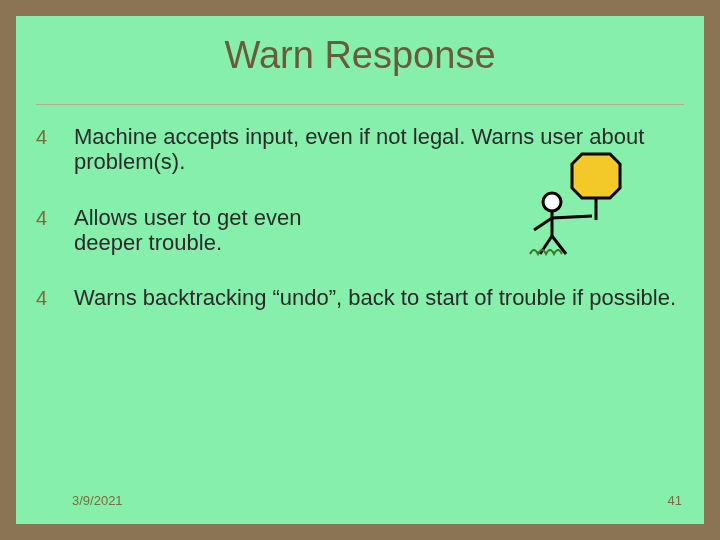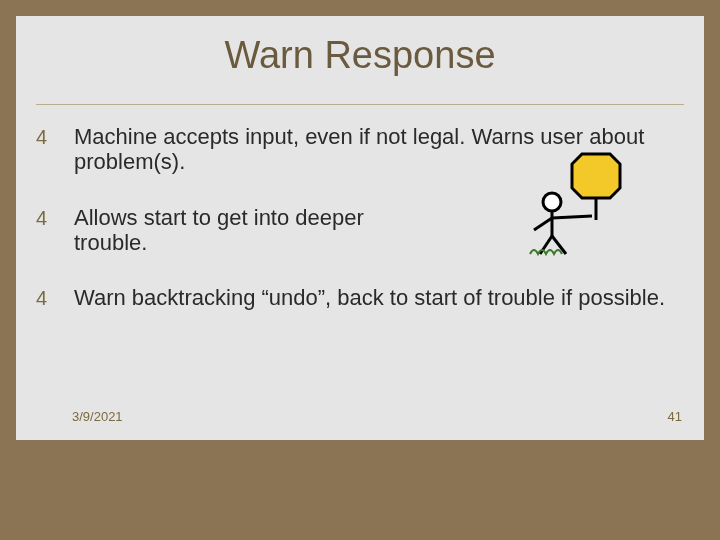--- a/index.html
+++ b/index.html
@@ -13,22 +13,22 @@
   }
   .slide-outer {
     width: 720px;
     height: 540px;
     background: #8a7454;
     box-sizing: border-box;
     padding: 16px;
   }
   .slide-inner {
     width: 688px;
-    height: 424px;
-    background: #e5e5e5;
+    height: 508px;
+    background: #86efac;
     position: relative;
     box-sizing: border-box;
   }
   .title {
     position: absolute;
     top: 18px;
     left: 0;
     right: 0;
     text-align: center;
     font-size: 38px;
@@ -100,26 +100,26 @@
 
     <div class="body">
 
       <div class="point">
         <div class="bullet-num">4</div>
         <div class="point-text">Machine accepts input, even if not legal. Warns user about problem(s).</div>
       </div>
 
       <div class="point point-narrow">
         <div class="bullet-num">4</div>
-        <div class="point-text">Allows start to get into deeper trouble.</div>
+        <div class="point-text">Allows user to get even deeper trouble.</div>
       </div>
 
       <div class="point">
         <div class="bullet-num">4</div>
-        <div class="point-text">Warn backtracking “undo”, back to start of trouble if possible.</div>
+        <div class="point-text">Warns backtracking “undo”, back to start of trouble if possible.</div>
       </div>
 
     </div>
 
     <div class="illus">
       <svg viewBox="0 0 130 110" width="130" height="110">
 
         <line x1="92" y1="28" x2="92" y2="72" stroke="#000" stroke-width="3"></line>
 
         <polygon points="78,6 106,6 116,16 116,40 106,50 78,50 68,40 68,16" fill="#f2c928" stroke="#000" stroke-width="3"></polygon>

